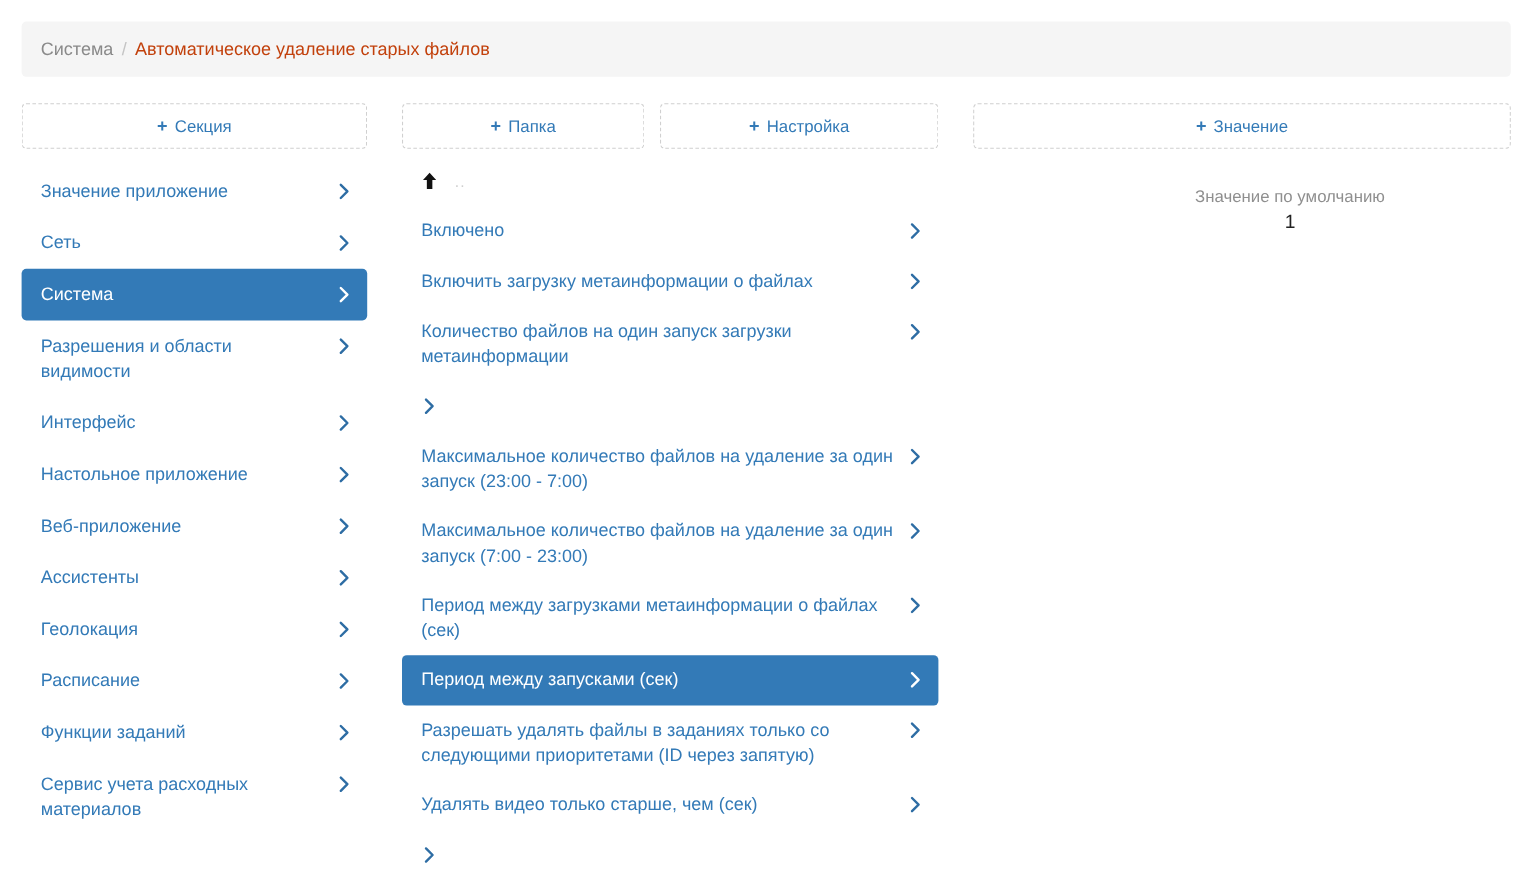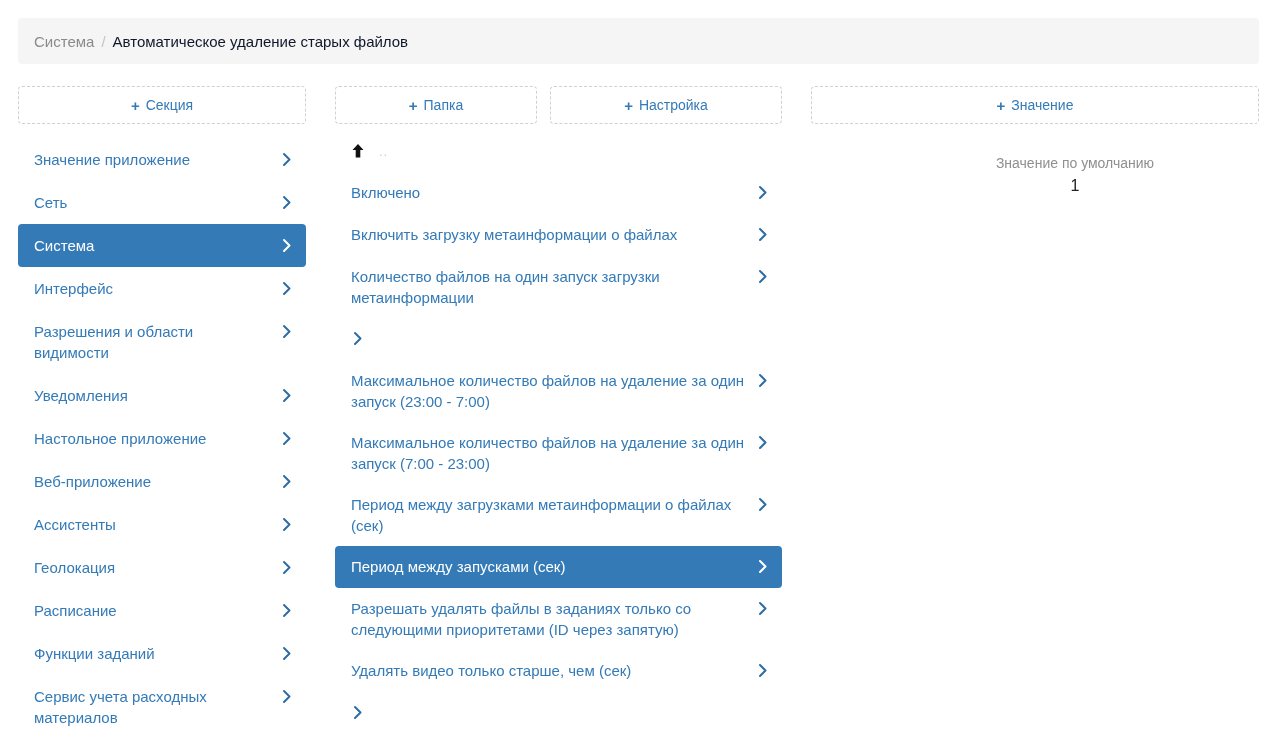--- a/index.html
+++ b/index.html
@@ -31,21 +31,21 @@
   }
   .breadcrumb .crumb-link {
     color: #8a8a8a;
     text-decoration: none;
   }
   .breadcrumb .crumb-sep {
     color: #c4c4c4;
     margin: 0 7px;
   }
   .breadcrumb .crumb-current {
-    color: #0f172a;
+    color: #c2410c;
   }
 
   
   .addbtn {
     position: absolute;
     top: 86px;
     height: 38px;
     border: 1px dashed #d0d0d0;
     border-radius: 4px;
     background: #ffffff;
@@ -193,37 +193,29 @@
       </a>
       <a class="row selected">
         <span class="row-label">Система</span>
         <span class="chev">
           <svg width="14" height="21" viewBox="0 0 14 21" aria-hidden="true">
             <path d="M4 5 L9.5 10.5 L4 16" fill="none" stroke-width="2" stroke-linecap="round" stroke-linejoin="round"></path>
           </svg>
         </span>
       </a>
       <a class="row">
+        <span class="row-label">Разрешения и области видимости</span>
+        <span class="chev">
+          <svg width="14" height="21" viewBox="0 0 14 21" aria-hidden="true">
+            <path d="M4 5 L9.5 10.5 L4 16" fill="none" stroke-width="2" stroke-linecap="round" stroke-linejoin="round"></path>
+          </svg>
+        </span>
+      </a>
+      <a class="row">
         <span class="row-label">Интерфейс</span>
-        <span class="chev">
-          <svg width="14" height="21" viewBox="0 0 14 21" aria-hidden="true">
-            <path d="M4 5 L9.5 10.5 L4 16" fill="none" stroke-width="2" stroke-linecap="round" stroke-linejoin="round"></path>
-          </svg>
-        </span>
-      </a>
-      <a class="row">
-        <span class="row-label">Разрешения и области видимости</span>
-        <span class="chev">
-          <svg width="14" height="21" viewBox="0 0 14 21" aria-hidden="true">
-            <path d="M4 5 L9.5 10.5 L4 16" fill="none" stroke-width="2" stroke-linecap="round" stroke-linejoin="round"></path>
-          </svg>
-        </span>
-      </a>
-      <a class="row">
-        <span class="row-label">Уведомления</span>
         <span class="chev">
           <svg width="14" height="21" viewBox="0 0 14 21" aria-hidden="true">
             <path d="M4 5 L9.5 10.5 L4 16" fill="none" stroke-width="2" stroke-linecap="round" stroke-linejoin="round"></path>
           </svg>
         </span>
       </a>
       <a class="row">
         <span class="row-label">Настольное приложение</span>
         <span class="chev">
           <svg width="14" height="21" viewBox="0 0 14 21" aria-hidden="true">

